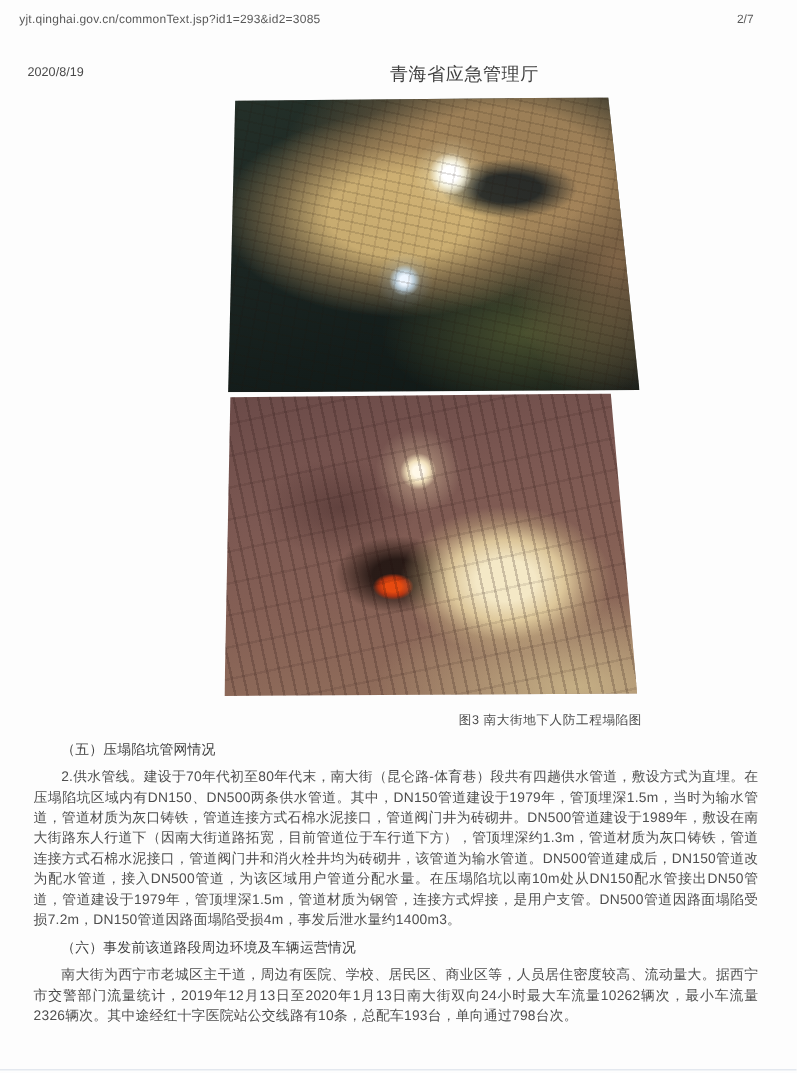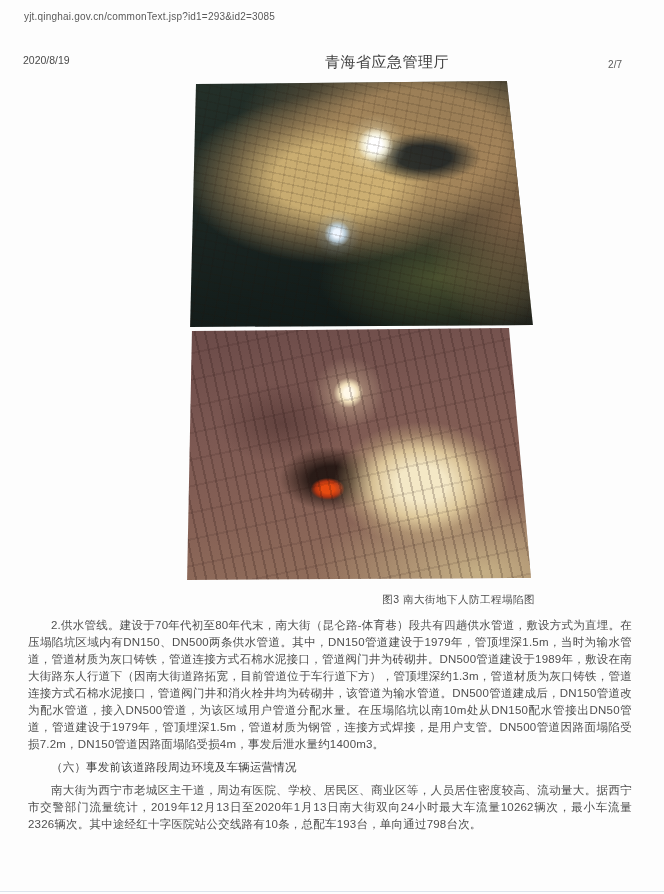--- a/index.html
+++ b/index.html
@@ -4,22 +4,22 @@
 <style>
   html,body{margin:0;padding:0;}
   body{
     width:664px;height:894px;overflow:hidden;
     background:#fdfdfd;
     font-family:"Liberation Sans","DejaVu Sans",sans-serif;
   }
   .page{position:relative;width:664px;height:894px;background:#fdfdfd;overflow:hidden;}
 
   
-  .url{position:absolute;left:24px;top:11px;font-size:10px;color:#595959;letter-spacing:.2px;}
-  .pagenum{position:absolute;right:42px;top:11px;font-size:10px;color:#595959;margin-top:48px;}
+  .url{position:absolute;left:16px;top:11px;font-size:10px;color:#595959;letter-spacing:.2px;}
+  .pagenum{position:absolute;right:36px;top:11px;font-size:10px;color:#595959;}
   .date{position:absolute;left:17px;top:54px;font-size:10.5px;color:#4a4a4a;margin-left:6px;}
   .sitetitle{position:absolute;left:325px;top:53px;font-size:15px;color:#3f3f3f;letter-spacing:.5px;}
 
   
   .photo{position:absolute;overflow:hidden;}
   .photo .art{position:absolute;inset:0;}
   .photo .art::after{content:"";position:absolute;inset:0;pointer-events:none;}
 
   .photo1{
     left:188px;top:81px;width:347px;height:246px;
@@ -97,19 +97,20 @@
     <div class="art"></div>
   </div>
 
   <div class="photo photo2">
     <div class="art"></div>
   </div>
 
   <div class="caption">图3 南大街地下人防工程塌陷图</div>
 
   <div class="text-block">
+    <p class="heading">（五）压塌陷坑管网情况</p>
     <p>2.供水管线。建设于70年代初至80年代末，南大街（昆仑路-体育巷）段共有四趟供水管道，敷设方式为直埋。在压塌陷坑区域内有DN150、DN500两条供水管道。其中，DN150管道建设于1979年，管顶埋深1.5m，当时为输水管道，管道材质为灰口铸铁，管道连接方式石棉水泥接口，管道阀门井为砖砌井。DN500管道建设于1989年，敷设在南大街路东人行道下（因南大街道路拓宽，目前管道位于车行道下方），管顶埋深约1.3m，管道材质为灰口铸铁，管道连接方式石棉水泥接口，管道阀门井和消火栓井均为砖砌井，该管道为输水管道。DN500管道建成后，DN150管道改为配水管道，接入DN500管道，为该区域用户管道分配水量。在压塌陷坑以南10m处从DN150配水管接出DN50管道，管道建设于1979年，管顶埋深1.5m，管道材质为钢管，连接方式焊接，是用户支管。DN500管道因路面塌陷受损7.2m，DN150管道因路面塌陷受损4m，事发后泄水量约1400m3。</p>
     <p class="heading">（六）事发前该道路段周边环境及车辆运营情况</p>
     <p>南大街为西宁市老城区主干道，周边有医院、学校、居民区、商业区等，人员居住密度较高、流动量大。据西宁市交警部门流量统计，2019年12月13日至2020年1月13日南大街双向24小时最大车流量10262辆次，最小车流量2326辆次。其中途经红十字医院站公交线路有10条，总配车193台，单向通过798台次。</p>
   </div>
 
   <div class="bottom-rule"></div>
 </div>
 
 </body></html>

